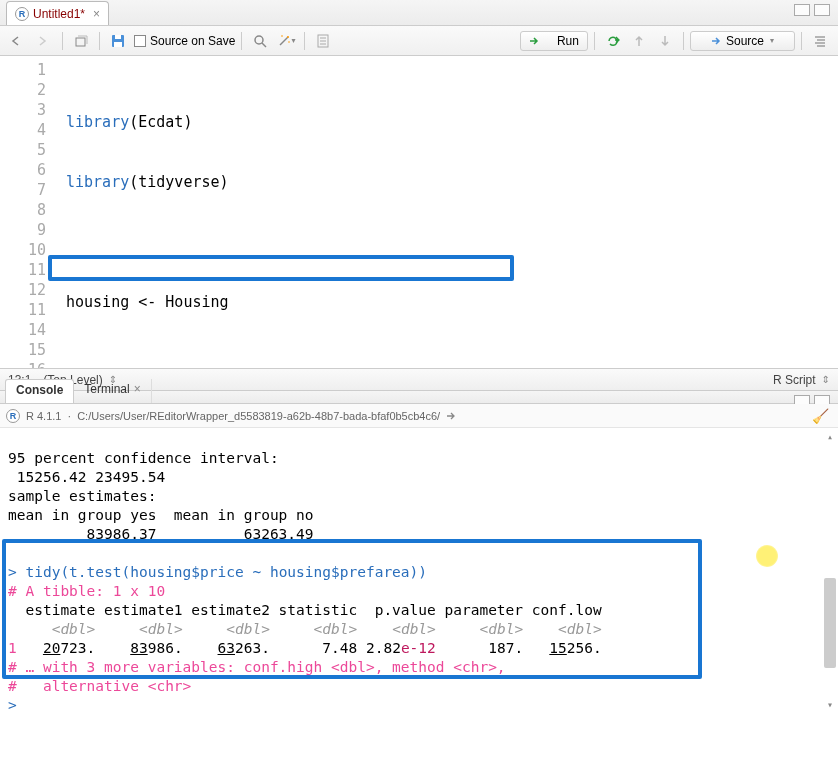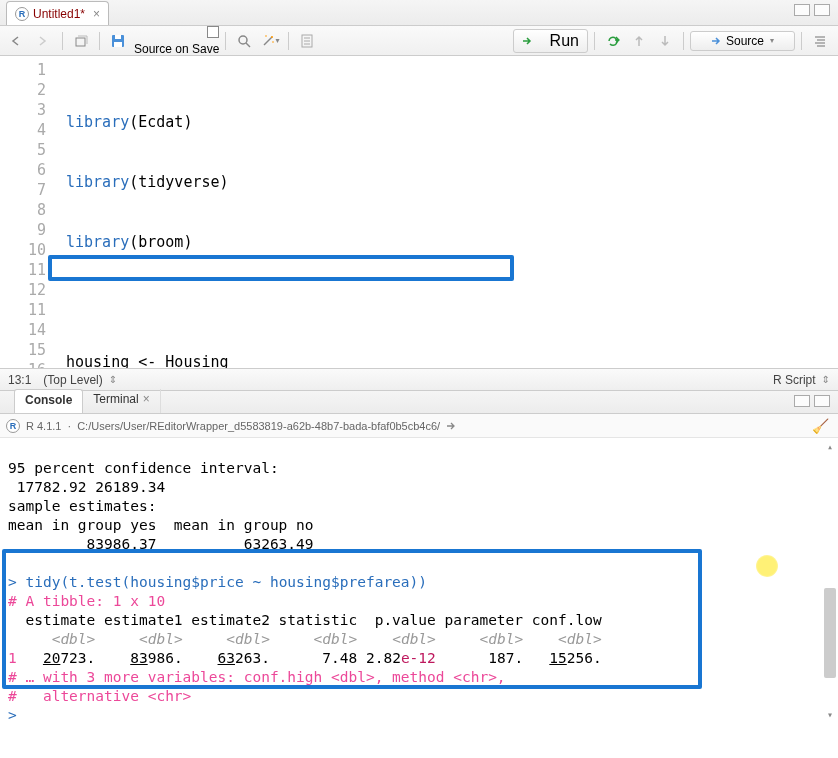--- a/index.html
+++ b/index.html
@@ -12,39 +12,39 @@
 .tab .close { color:#888; font-size:12px; margin-left:4px; cursor:pointer;}
 .winbtns { position:absolute; right:8px; top:4px; display:flex; gap:4px; }
 .winbtn { width:16px; height:12px; border:1px solid #aaa; background:#fcfcfc; }
 
 
 .toolbar { height: 30px; border-bottom: 1px solid #ccc; background: linear-gradient(#fafafa,#f0f0f0); display:flex; align-items:center; padding: 0 6px; gap:2px; position:relative; }
 .tbtn { width:24px; height:22px; display:inline-flex; align-items:center; justify-content:center; border:1px solid transparent; border-radius:3px; }
 .sep { width:1px; height:18px; background:#ccc; margin:0 4px; }
 .checkbox { width:12px; height:12px; border:1px solid #888; background:#fff; display:inline-block; vertical-align:middle;}
 .toolbar-right { position:absolute; right:6px; display:flex; align-items:center; gap:2px;}
-.runbtn { display:inline-flex; align-items:center; gap:16px; padding:2px 8px; border:1px solid #ccc; background:linear-gradient(#fff,#eee); border-radius:3px; font-size:16px;}
+.runbtn { display:inline-flex; align-items:center; gap:16px; padding:2px 8px; border:1px solid #ccc; background:linear-gradient(#fff,#eee); border-radius:3px; font-size:12px;}
 .srcbtn { display:inline-flex; align-items:center; gap:3px; padding:2px 20px; border:1px solid #ccc; background:linear-gradient(#fff,#eee); border-radius:3px; font-size:12px;}
 
 
 .editor { display:flex; font-family: "Lucida Console","Consolas",monospace; font-size:15px; line-height:20px; height:312px; overflow:hidden; position:relative; }
 .gutter { width:56px; text-align:right; color:#aaa; padding:4px 10px 4px 0; background:#fff; border-right: none; user-select:none;}
 .gutter div { height:20px; }
 .code { padding:16px 0 4px 10px; white-space:pre; color:#000; position:relative; flex:1;}
 .code div { height:20px; }
 .kw { color:#2a6ebb; }
 .highlight-box { position:absolute; border:4px solid #1976d2; border-radius:2px; pointer-events:none; }
 
 
 .statusbar { height:22px; border-top:1px solid #ccc; background:linear-gradient(#fafafa,#efefef); display:flex; align-items:center; font-size:12px; color:#444; padding:0 8px; justify-content:space-between;}
 .statusbar .dd { display:inline-flex; align-items:center; gap:4px;}
 .statusbar .dd::after { content:"⇕"; color:#888; font-size:10px; margin-left:2px;}
 
 
-.console-header { height:24px; background:linear-gradient(#f5f5f5,#ececec); border-top:1px solid #ccc; border-bottom:1px solid #ccc; display:flex; align-items:flex-end; padding-left:14px; position:relative;}
+.console-header { height:14px; background:linear-gradient(#f5f5f5,#ececec); border-top:1px solid #ccc; border-bottom:1px solid #ccc; display:flex; align-items:flex-end; padding-left:5px; position:relative;}
 .ctab { height:24px; padding:3px 10px; font-size:12px; color:#333; border-right:1px solid #ddd;}
 .ctab.active { background:#fff; font-weight:bold; border-top:1px solid #ccc; border-left:1px solid #ccc; border-right:1px solid #ccc; border-top-left-radius:3px; border-top-right-radius:3px;}
 .ctab .close { color:#888; margin-left:4px; font-size:12px;}
 
 .console-info { height:24px; background:#fafafa; border-bottom:1px solid #e5e5e5; display:flex; align-items:center; padding:0 6px; font-size:11px; color:#666; gap:6px; position:relative;}
 .console-info .ricon { display:inline-flex; width:14px; height:14px; border:1px solid #999; border-radius:50%; align-items:center; justify-content:center; font-size:9px; color:#2a6ebb; font-weight:bold; background:#fff;}
 .brushicon { position:absolute; right:8px; color:#aaa; font-size:14px;}
 
 .console-body { font-family:"Lucida Console","Consolas",monospace; font-size:14.5px; line-height:19px; padding:2px 8px 6px 8px; color:#000; height:284px; overflow:hidden; position:relative; white-space:pre;}
 .console-body .prompt { color:#2a6ebb; }
@@ -97,21 +97,21 @@
       </svg>
     </span>
   <span class="sep"></span>
   <span class="tbtn">
       <svg width="14" height="14">
         <rect x="1" y="1" width="12" height="12" fill="#4a90d9" rx="1"></rect>
         <rect x="4" y="1" width="6" height="4" fill="#fff"></rect>
         <rect x="3" y="8" width="8" height="5" fill="#fff"></rect>
       </svg>
     </span>
-  <span style="display:inline-flex;align-items:flex-end;gap:4px;margin-left:2px;flex-direction:column;">
+  <span style="display:inline-flex;align-items:center;gap:4px;margin-left:2px;">
     <span class="checkbox"></span>
     <span>Source on Save</span>
   </span>
   <span class="sep"></span>
   <span class="tbtn">
       <svg width="14" height="14">
         <circle cx="6" cy="6" r="4" fill="none" stroke="#888" stroke-width="1.5"></circle>
         <line x1="9" y1="9" x2="13" y2="13" stroke="#888" stroke-width="1.5"></line>
       </svg>
     </span>
@@ -193,21 +193,20 @@
       <div>11</div>
       <div>12</div>
       <div>11</div>
       <div>14</div>
       <div>15</div>
       <div>16</div>
   </div>
   <div class="code">
     <div><span class="kw">library</span><span>(</span><span>Ecdat</span><span>)</span></div>
     <div><span class="kw">library</span><span>(</span><span>tidyverse</span><span>)</span></div>
-    <div><span class="kw">library</span><span>(</span><span>broom</span><span>)</span></div>
     <div><span> </span></div>
     <div><span>housing &lt;- Housing</span></div>
     
     
     
     
     
     
     
     
@@ -247,21 +246,21 @@
   <span style="color:#888;">
       <svg width="12" height="10">
         <path d="M1 5 h7 M5 2 l3 3 l-3 3" fill="none" stroke="#888" stroke-width="1.3"></path>
       </svg>
     </span>
   <span class="brushicon">🧹</span>
 </div>
 
 <div class="console-body">
 <span>95 percent confidence interval:</span>
-<span> 17782.92 26189.34</span>
+<span> 15256.42 23495.54</span>
 <span>sample estimates:</span>
 <span>mean in group yes  mean in group no</span>
 <span>         83986.37          63263.49</span>
 <span> </span>
 <span class="prompt">&gt;</span> <span class="cmd">tidy(t.test(housing$price ~ housing$prefarea))</span>
 <span class="comment"># A tibble: 1 x 10</span>
 <span>  estimate estimate1 estimate2 statistic  p.value parameter conf.low</span>
 <span>     </span><span class="type">&lt;dbl&gt;</span><span>     </span><span class="type">&lt;dbl&gt;</span><span>     </span><span class="type">&lt;dbl&gt;</span><span>     </span><span class="type">&lt;dbl&gt;</span><span>    </span><span class="type">&lt;dbl&gt;</span><span>     </span><span class="type">&lt;dbl&gt;</span><span>    </span><span class="type">&lt;dbl&gt;</span>
 <span class="comment">1   </span><u>20</u><span>723.    </span><u>83</u><span>986.    </span><u>63</u><span>263.      7.48 2.82</span><span class="num-red">e-12</span><span>      187.   </span><u>15</u><span>256.</span>
 <span class="comment"># … with 3 more variables: conf.high &lt;dbl&gt;, method &lt;chr&gt;,</span>

